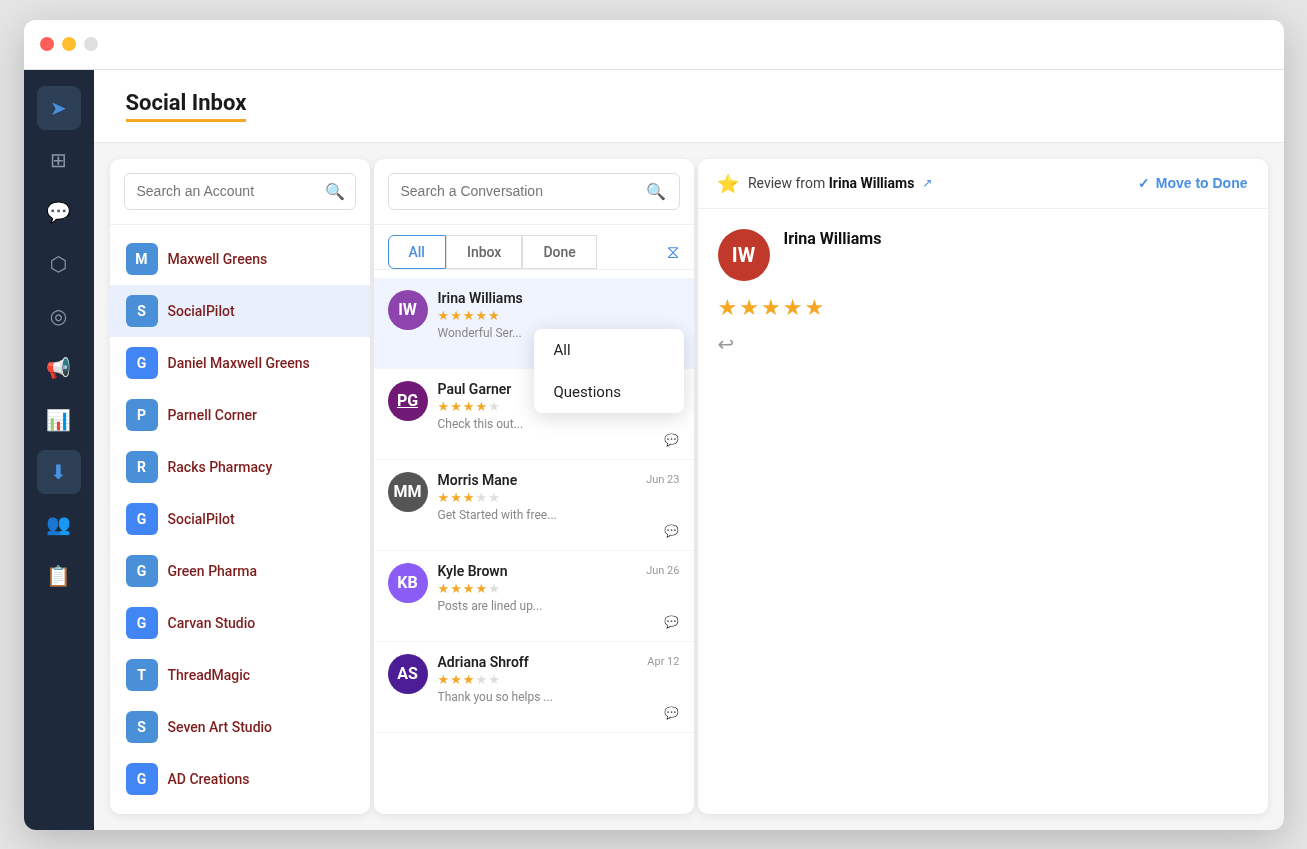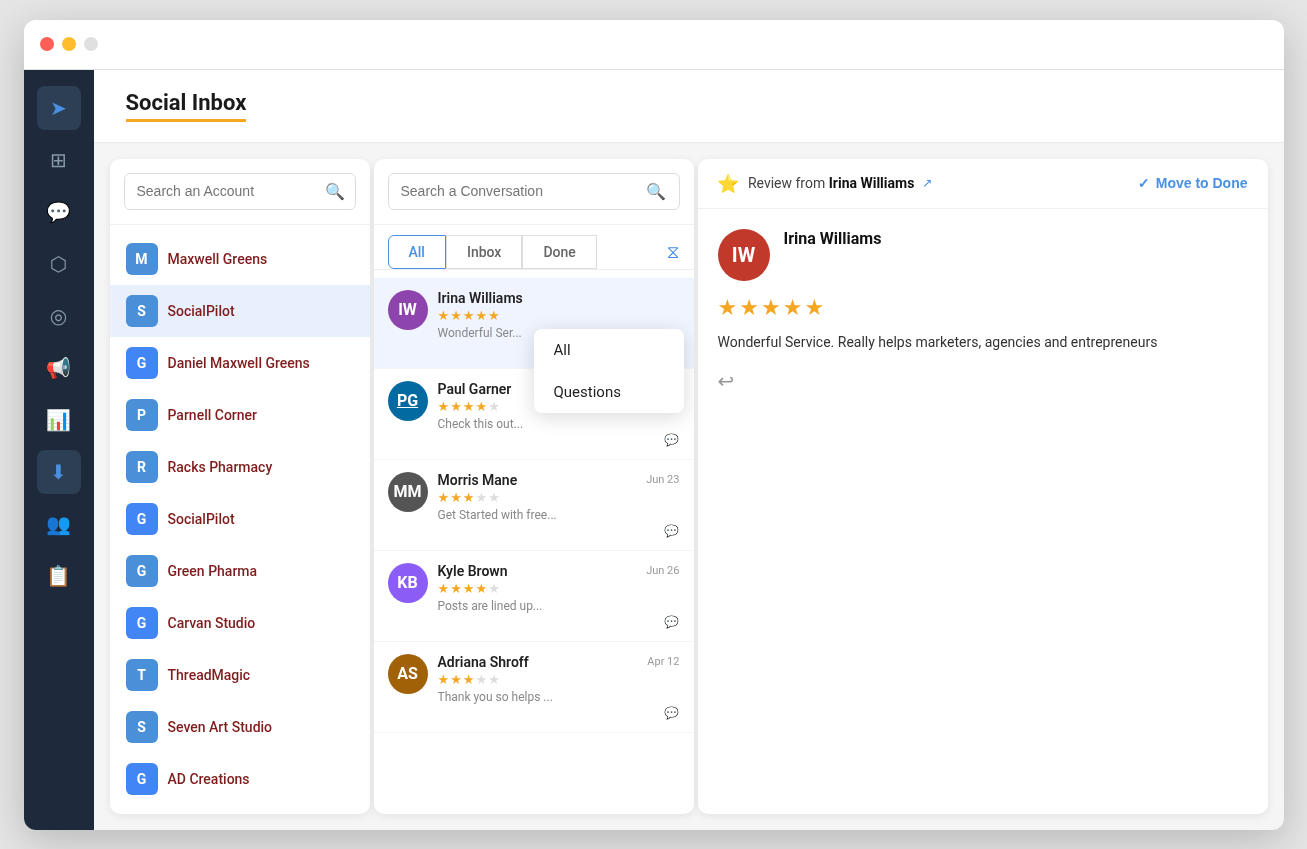--- a/index.html
+++ b/index.html
@@ -447,21 +447,21 @@
                     <span class="conv-date"></span>
                   </div>
                   <div class="stars">★★★★★</div>
                   <div class="conv-preview">Wonderful Ser...</div>
                   <div class="conv-footer">
                     <span class="chat-icon" style="font-size: 12px; color: rgb(204, 204, 204);">💬</span>
                   </div>
                 </div>
               </div>
               <div class="conv-item">
-                <div class="conv-avatar" style="background: #0369a1; text-decoration: underline;">PG</div>
+                <div class="conv-avatar" style="background: #701a75; text-decoration: underline;">PG</div>
                 <div class="conv-body">
                   <div class="conv-top">
                     <span class="conv-name">Paul Garner</span>
                     <span class="conv-date"></span>
                   </div>
                   <div class="stars">★★★★<span style="color:#ddd">★</span></div>
                   <div class="conv-preview">Check this out...</div>
                   <div class="conv-footer">
                     <span class="chat-icon" style="font-size: 12px; color: rgb(204, 204, 204);">💬</span>
                   </div>
@@ -489,21 +489,21 @@
                     <span class="conv-date">Jun 26</span>
                   </div>
                   <div class="stars">★★★★<span style="color:#ddd">★</span></div>
                   <div class="conv-preview">Posts are lined up...</div>
                   <div class="conv-footer">
                     <span class="chat-icon" style="font-size: 12px; color: rgb(204, 204, 204);">💬</span>
                   </div>
                 </div>
               </div>
               <div class="conv-item">
-                <div class="conv-avatar" style="background: #a16207;">AS</div>
+                <div class="conv-avatar" style="background: #4c1d95;">AS</div>
                 <div class="conv-body">
                   <div class="conv-top">
                     <span class="conv-name">Adriana Shroff</span>
                     <span class="conv-date">Apr 12</span>
                   </div>
                   <div class="stars">★★★<span style="color:#ddd">★</span><span style="color:#ddd">★</span></div>
                   <div class="conv-preview">Thank you so helps ...</div>
                   <div class="conv-footer">
                     <span class="chat-icon" style="font-size: 12px; color: rgb(204, 204, 204);">💬</span>
                   </div>
@@ -533,21 +533,20 @@
             </button>
           </div>
           <div class="detail-body">
             <div class="reviewer-row">
               <div class="reviewer-avatar">IW</div>
               <div class="reviewer-info">
                 <div class="reviewer-name">Irina Williams</div>
               </div>
             </div>
             <div class="detail-stars">★★★★★</div>
-            <div class="detail-review-text">Wonderful Service. Really helps marketers, agencies and entrepreneurs</div>
             <div class="reply-icon">↩</div>
           </div>
         </div>
 
       </div>
     </div>
   </div>
 </div>
 
 </body></html>

